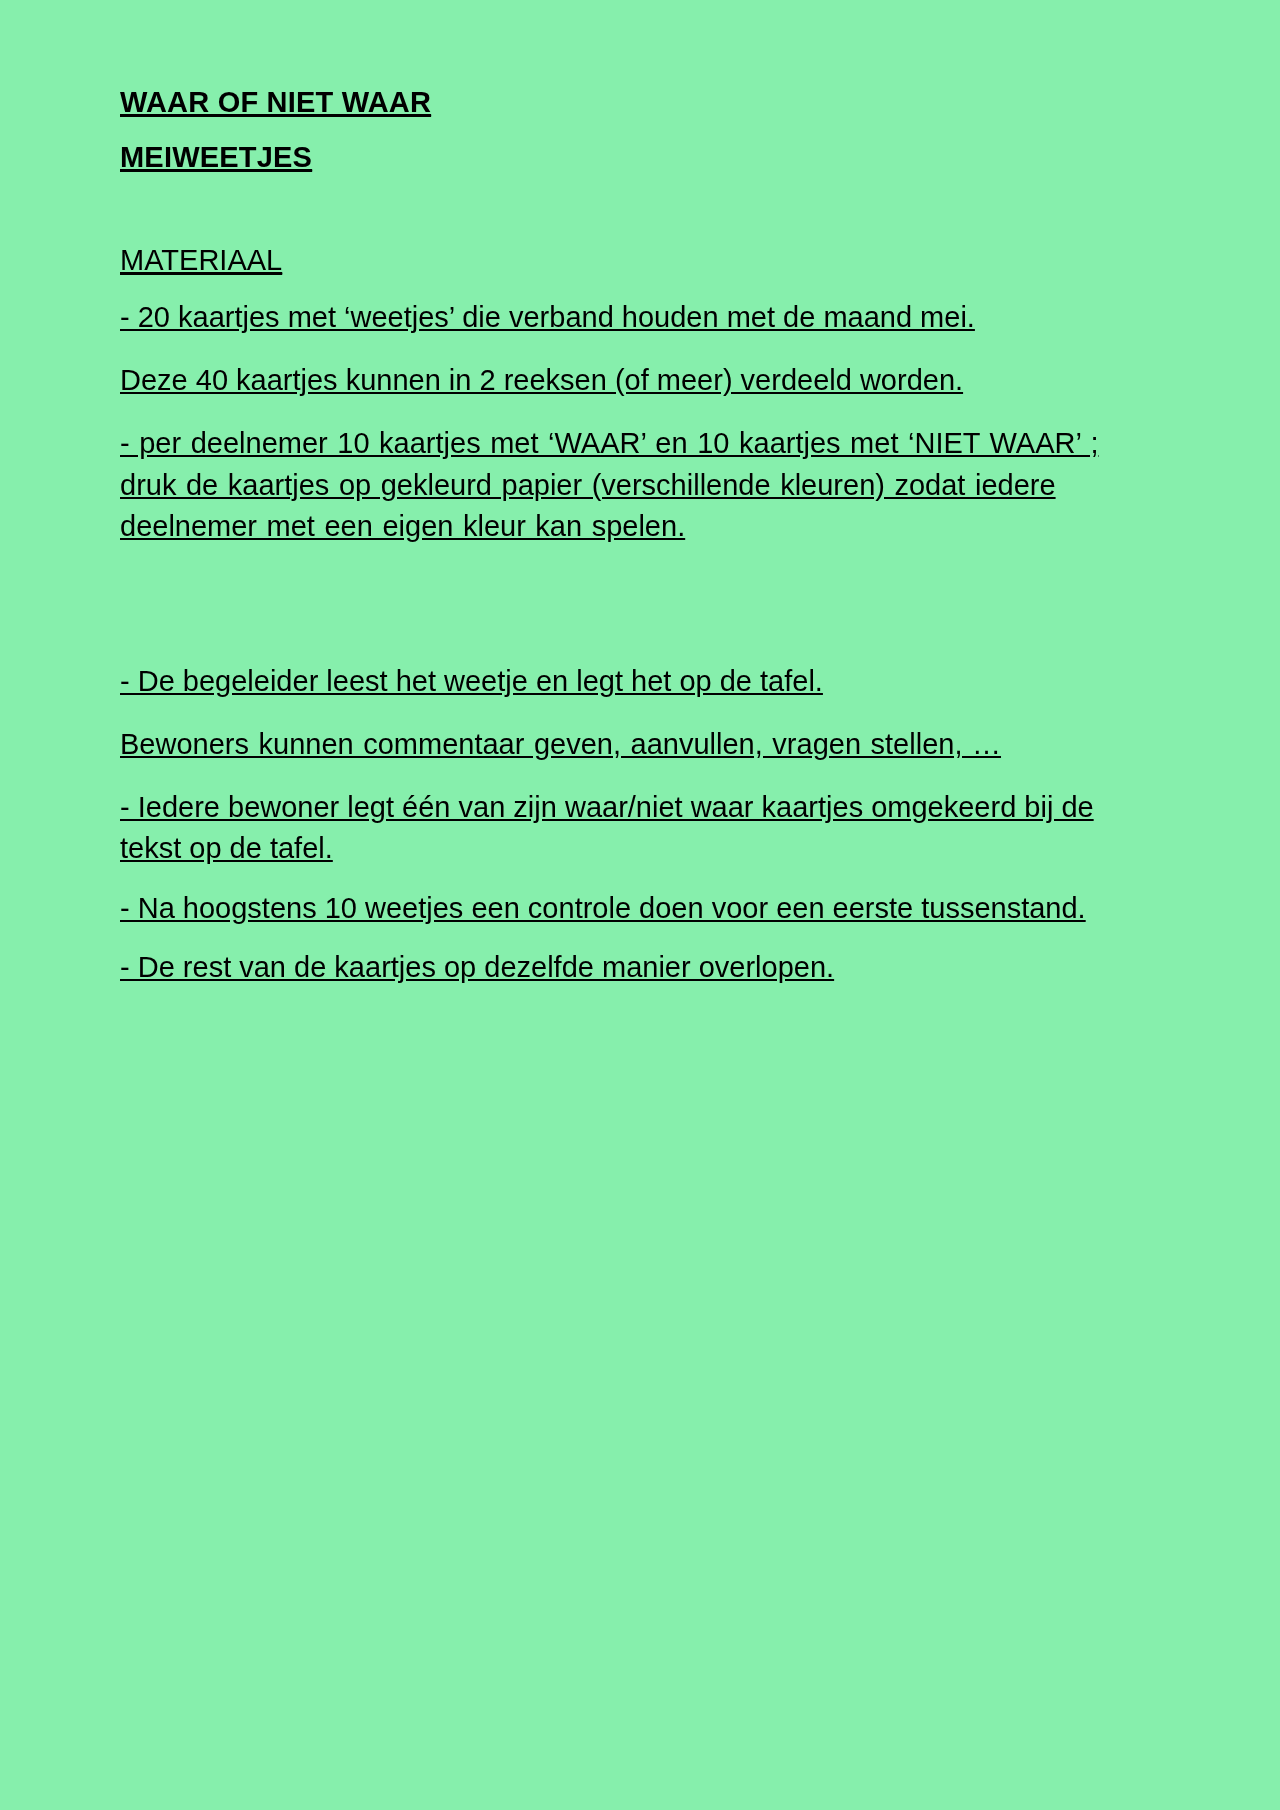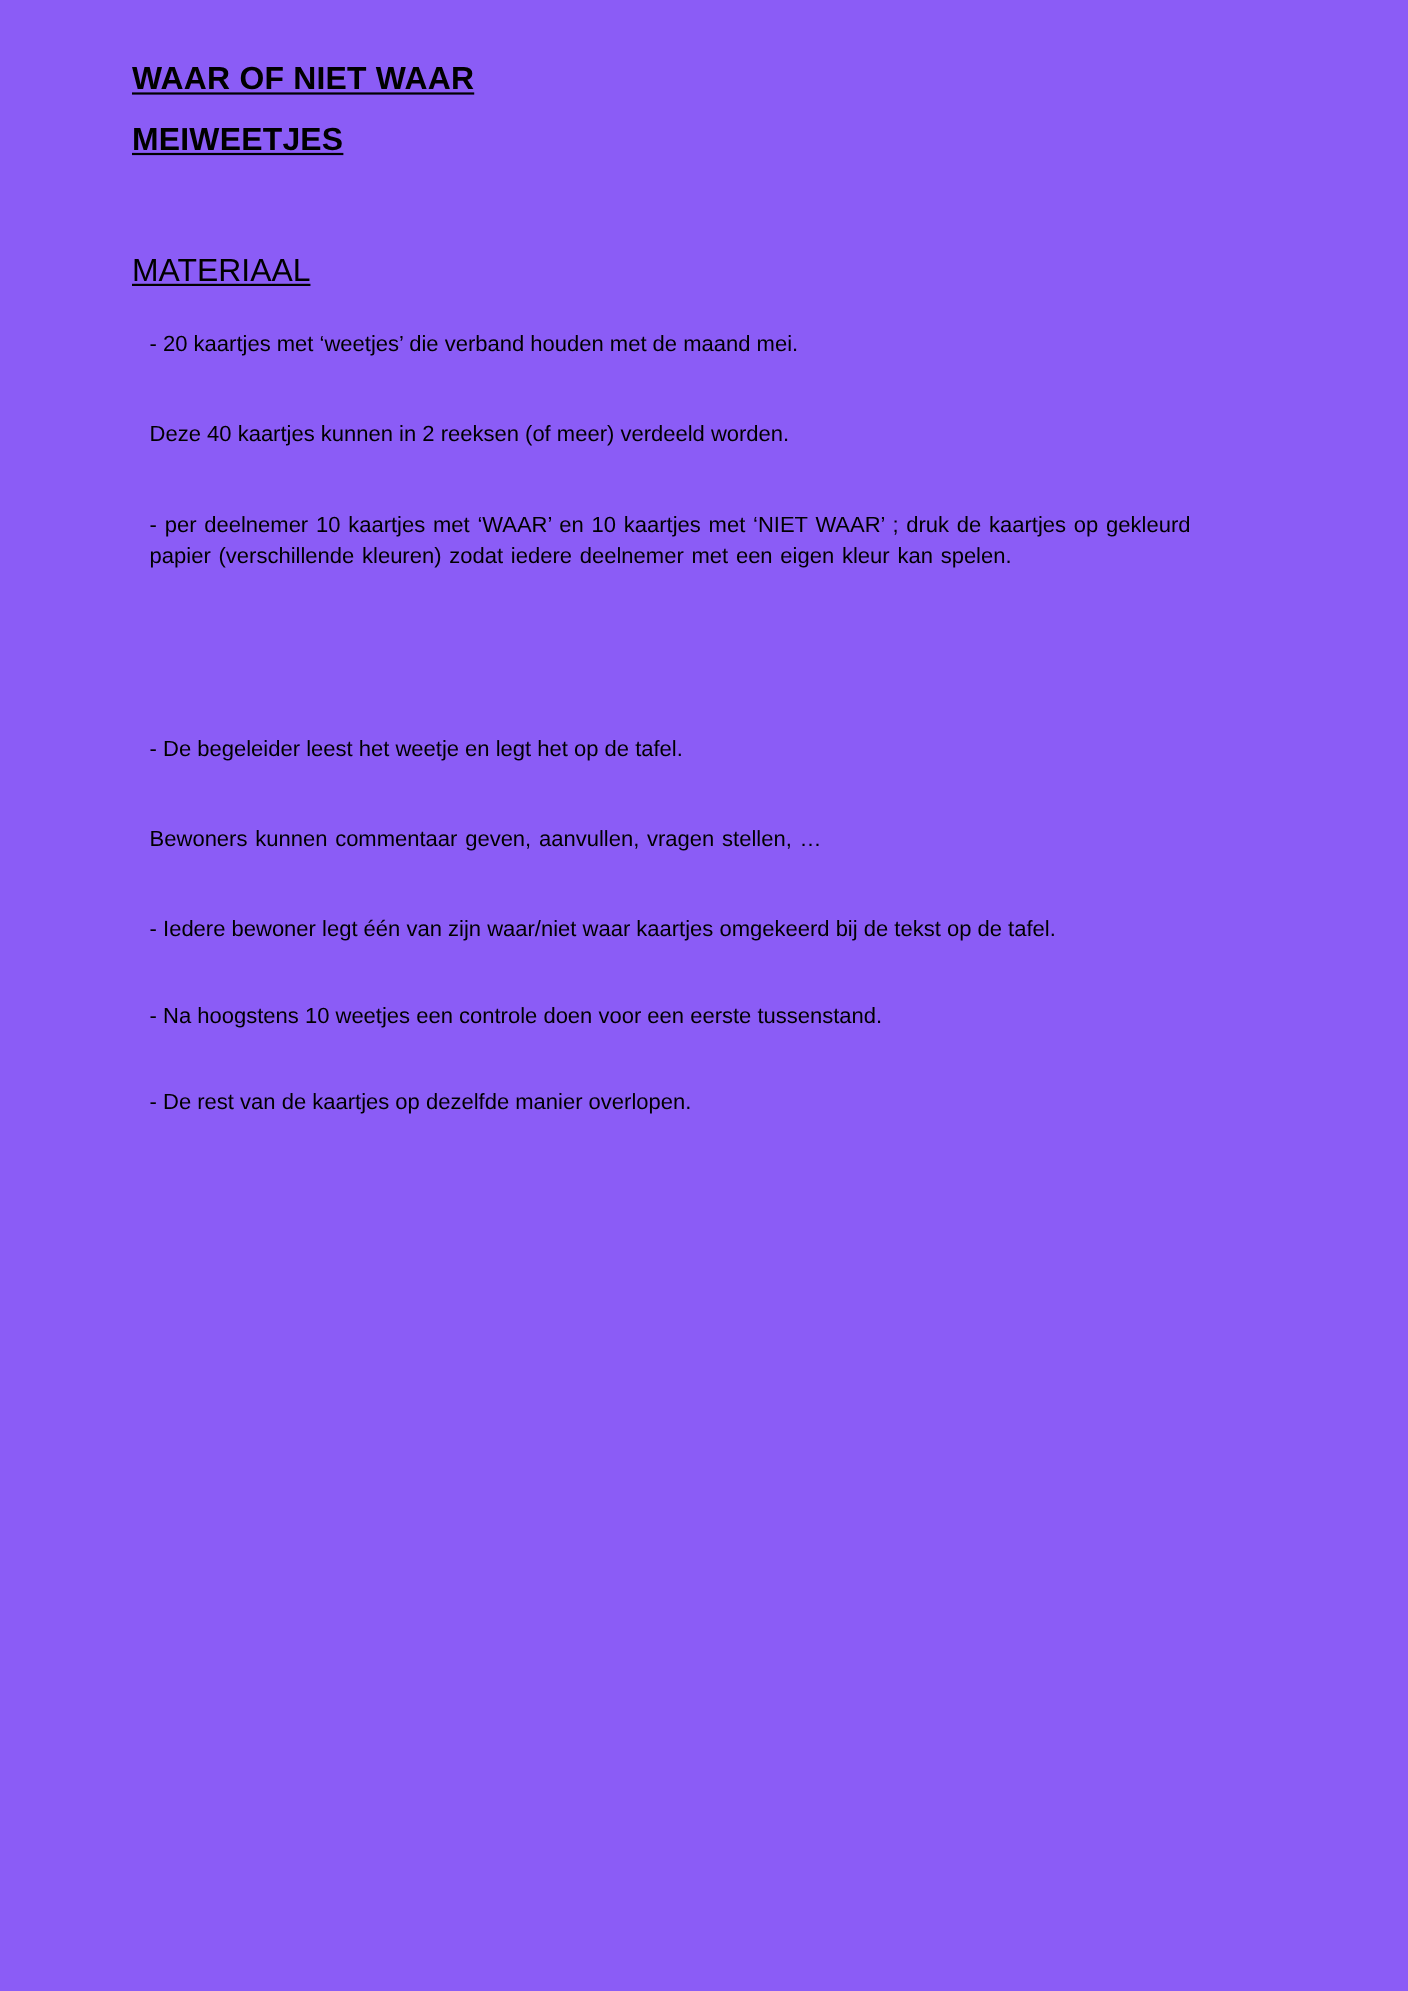--- a/index.html
+++ b/index.html
@@ -11,53 +11,54 @@
     width: 1280px;
     height: 1810px;
     font-family: "Liberation Sans", sans-serif;
     color: #000000;
     -webkit-font-smoothing: antialiased;
   }
   .page {
     position: relative;
     width: 1280px;
     height: 1810px;
-    background: #8b5cf6;
+    background: #86efac;
     box-sizing: border-box;
-    padding: 58px 120px 0 120px;
+    padding: 88px 120px 0 120px;
+    text-decoration: underline;
   }
   .doc-body {
     width: 1040px;
   }
   .heading {
     font-size: 29px;
     font-weight: bold;
     line-height: 1.0;
     text-decoration: underline;
     text-underline-offset: 3px;
     margin: 0 0 26px 0;
     letter-spacing: 0.2px;
   }
   .heading.second {
-    margin-bottom: 16px;
+    margin-bottom: 0;
   }
   .section-label {
     font-size: 29px;
     line-height: 1.0;
     margin: 0;
   }
   .section-label .u {
     text-decoration: underline;
     text-underline-offset: 3px;
     text-align: right;
   }
   p.para {
-    font-size: 20px;
+    font-size: 29px;
     line-height: 1.42;
-    margin: 16px;
+    margin: 0;
     text-align: left;
   }
   .gap-big { height: 74px; }
   .gap-sec { height: 70px; }
   .gap-line { height: 22px; }
   .gap-line-sm { height: 18px; }
   .spread { word-spacing: 1.5px; }
 </style>
 </head>
 <body>

